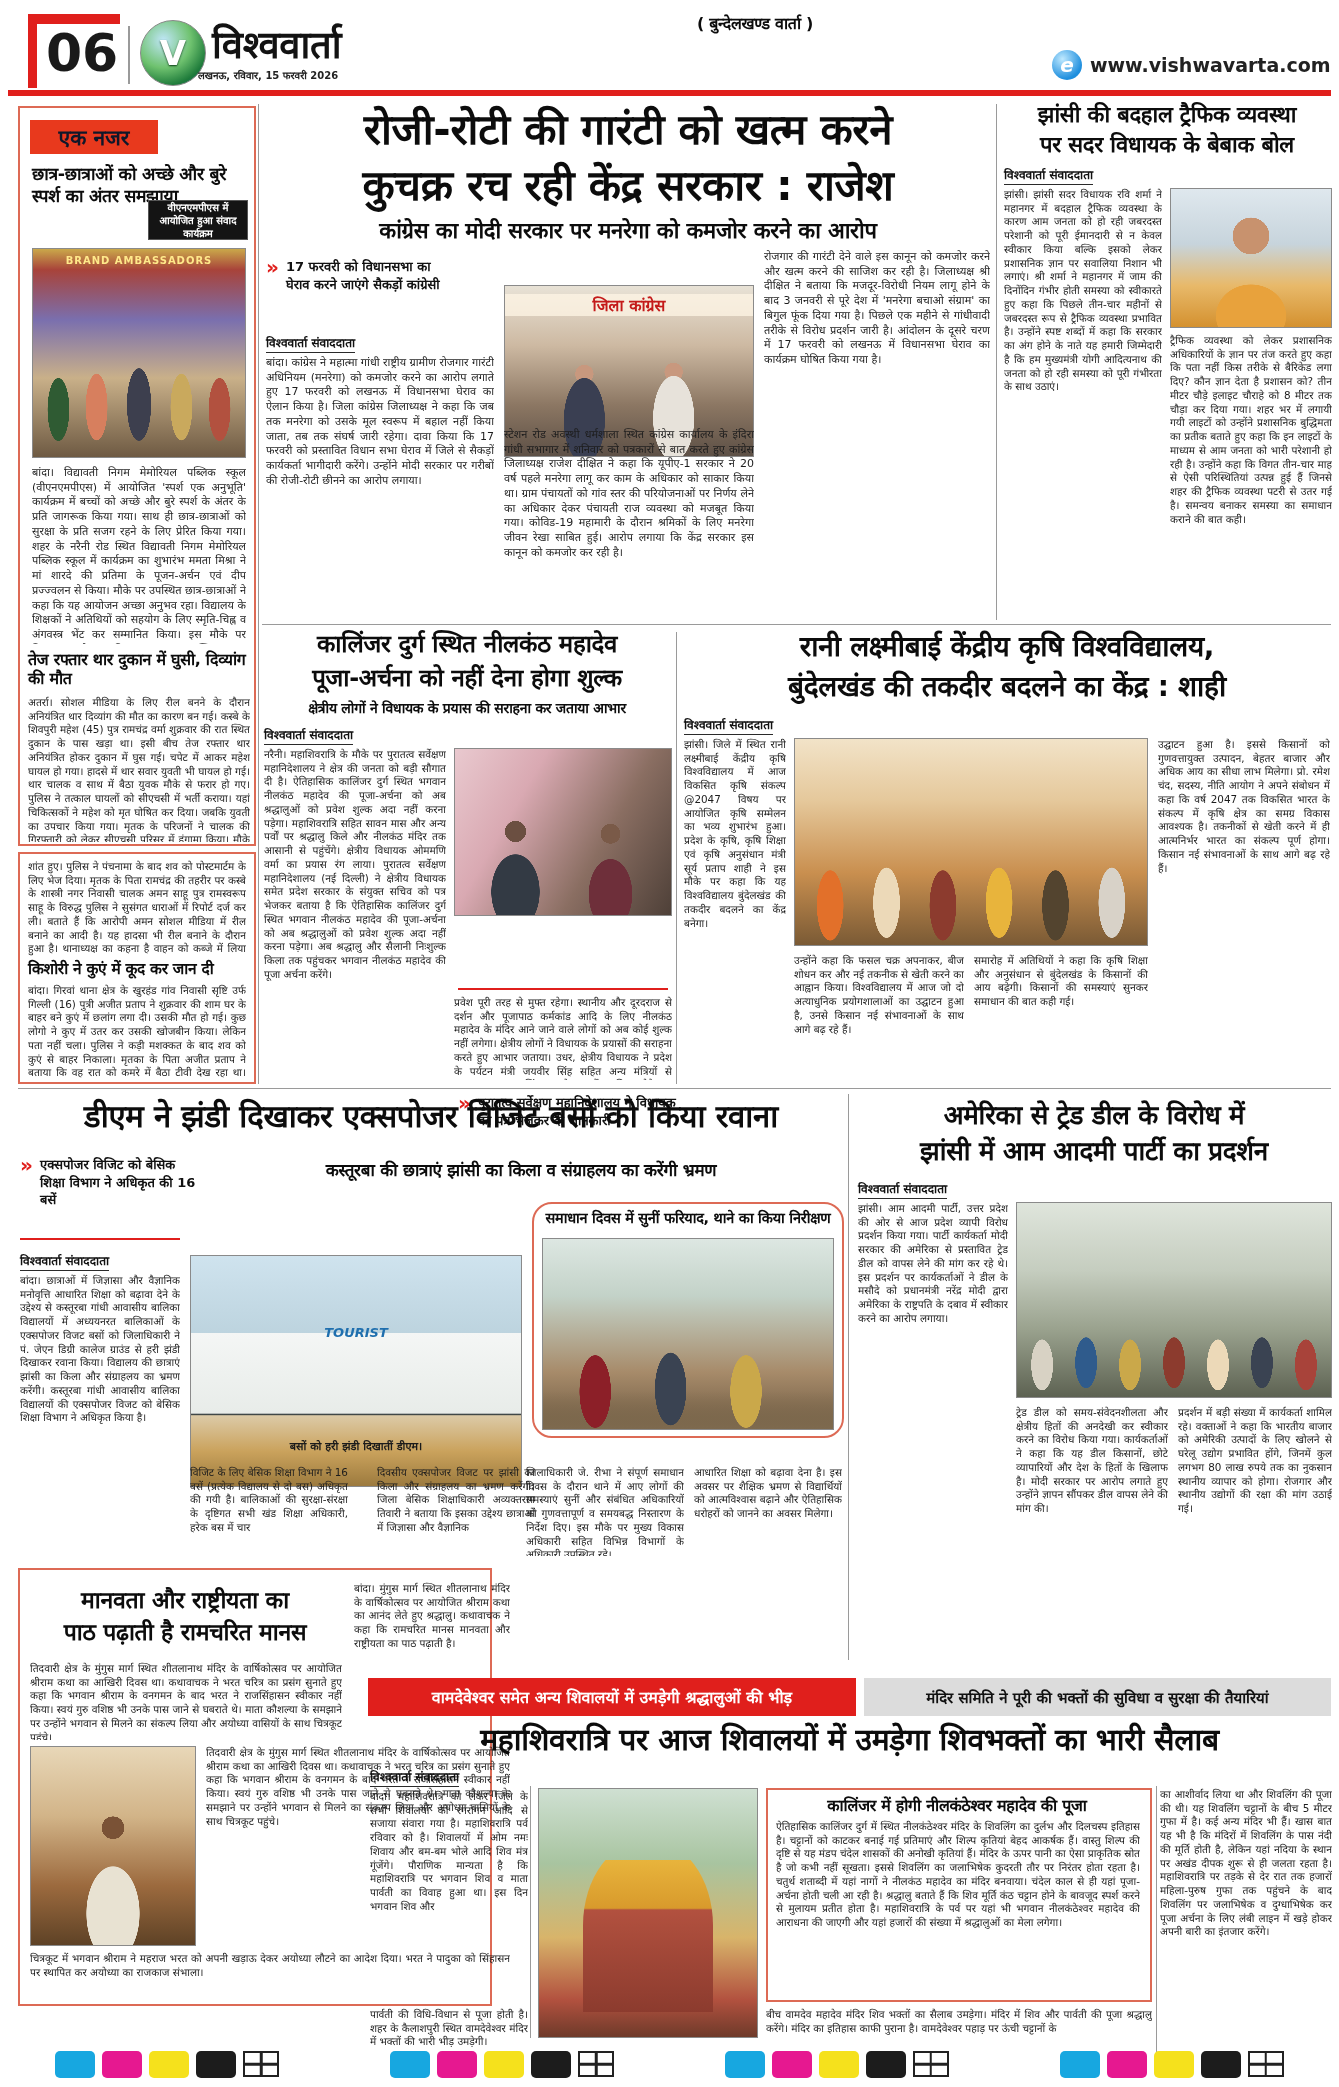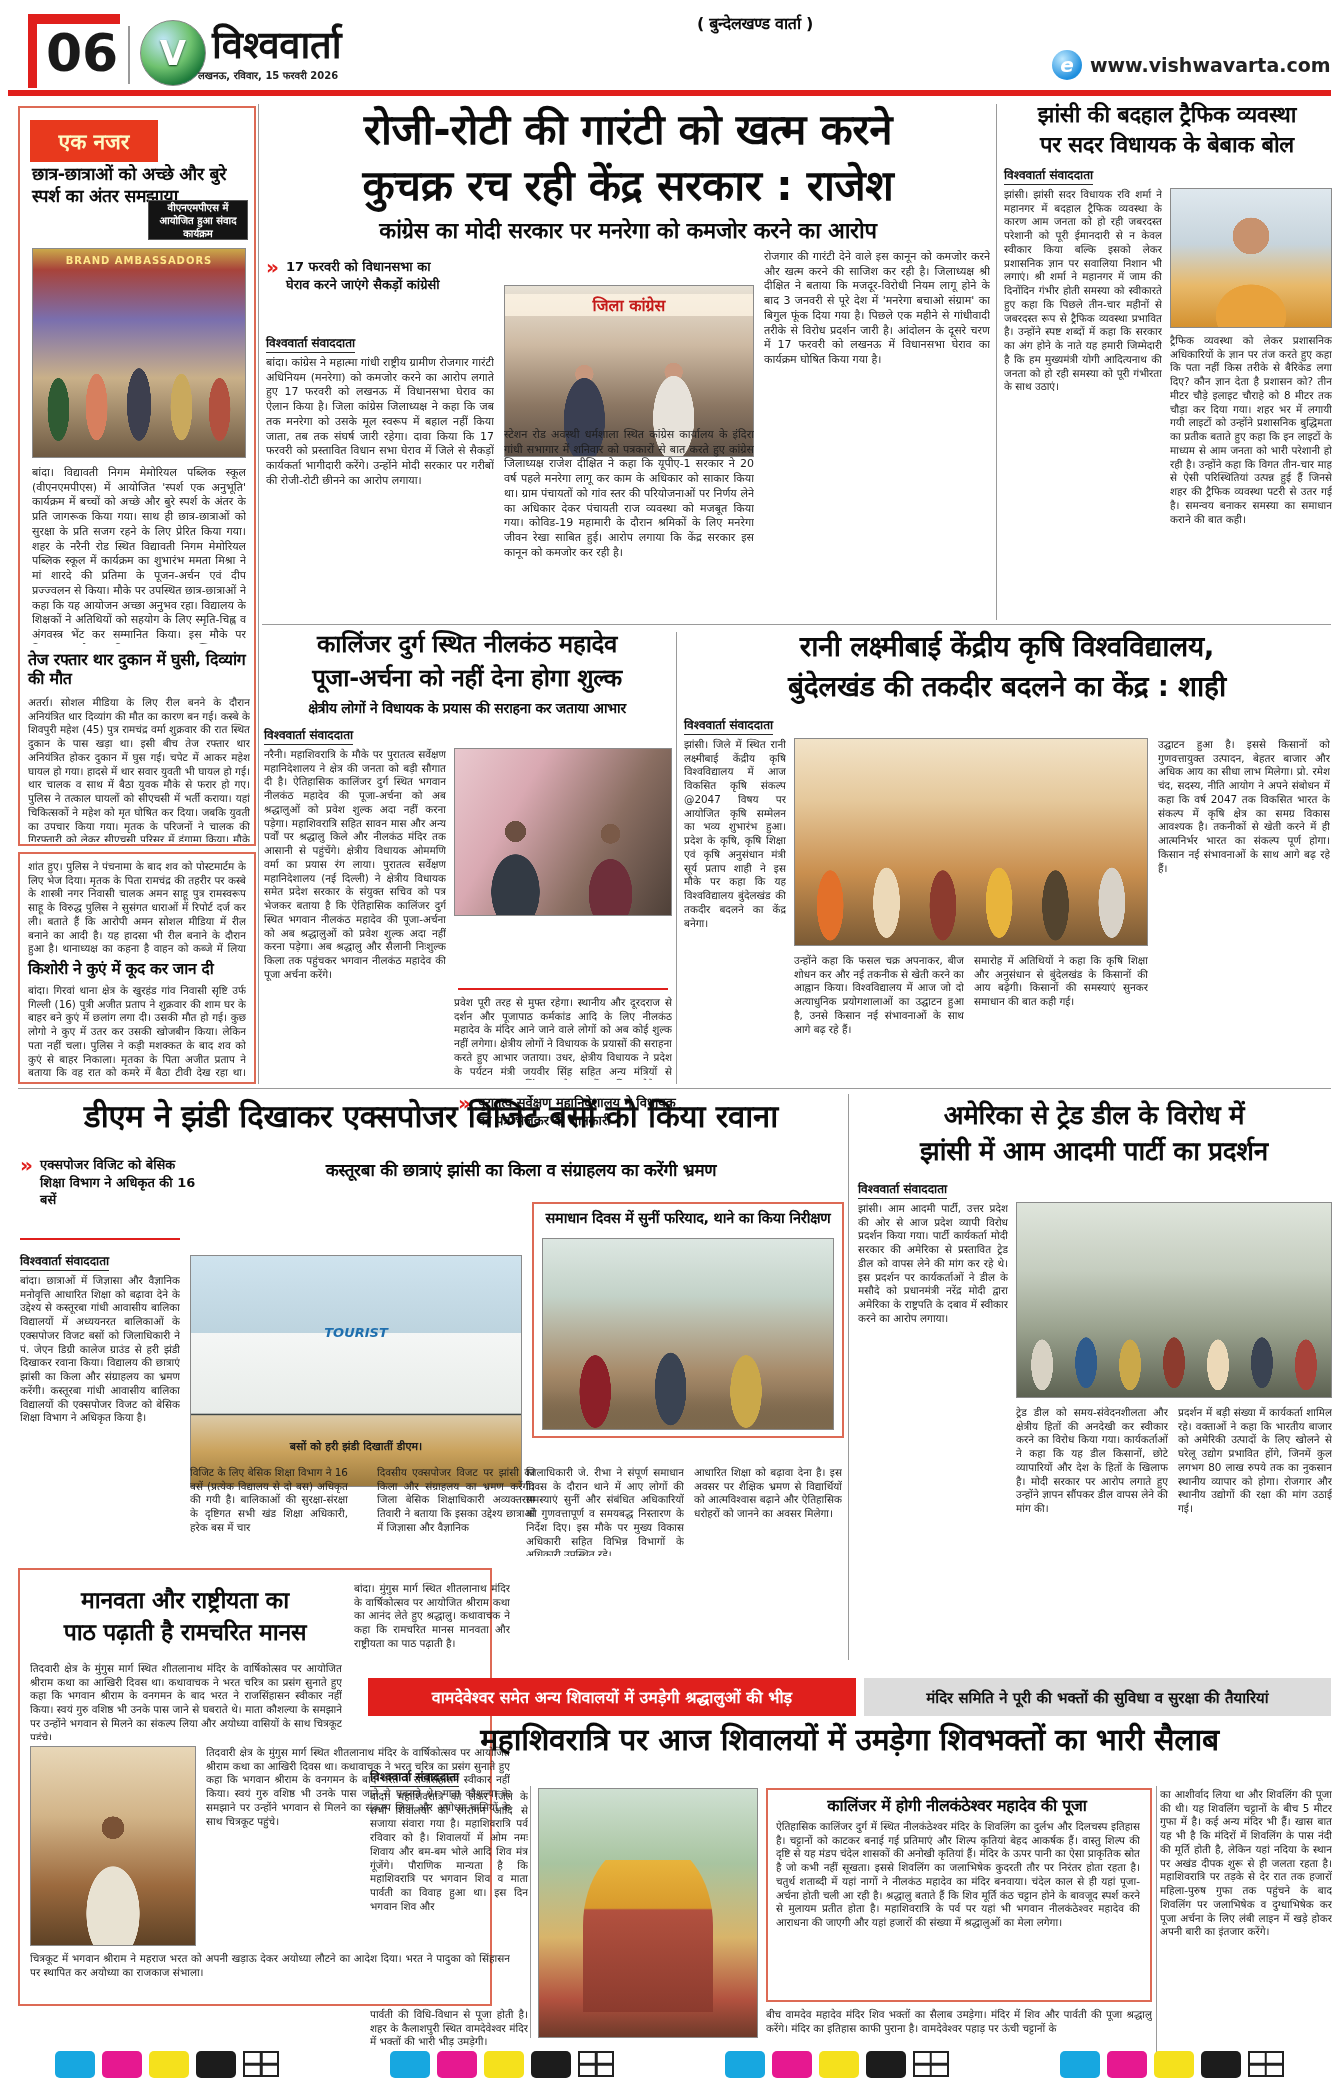--- a/index.html
+++ b/index.html
@@ -45,21 +45,21 @@
     <div class="abs" style="left:198px;top:68px;font-size:10px;font-weight:bold;color:#222;">लखनऊ,   रविवार, 15 फरवरी 2026</div>
     <div class="abs hl center" style="left:540px;top:14px;width:430px;font-size:16px;">( बुन्देलखण्ड वार्ता )</div>
     <div class="abs" style="left:1052px;top:50px;display:flex;align-items:center;gap:8px;">
       <span style="width:30px;height:30px;border-radius:50%;background:radial-gradient(circle at 35% 30%,#bfe9ff,#1f8fde 70%);display:inline-flex;align-items:center;justify-content:center;color:#fff;font-weight:bold;font-size:20px;font-style:italic;">e</span>
       <span style="font-size:19px;font-weight:bold;color:#222;">www.vishwavarta.com</span>
     </div>
     <div class="abs" style="left:8px;top:90px;width:1323px;height:6px;background:#e01f1c;"></div>
   </div>
 
   <div class="abs red-border" style="left:18px;top:106px;width:238px;height:740px;">
-    <div class="abs" style="left:10px;top:12px;width:128px;height:42px;background:#e8391d;color:#fef9c3;font-weight:bold;font-size:21px;display:flex;align-items:center;justify-content:center;">एक नजर</div>
+    <div class="abs" style="left:10px;top:12px;width:128px;height:34px;background:#e8391d;color:#0f172a;font-weight:bold;font-size:21px;display:flex;align-items:center;justify-content:center;">एक नजर</div>
     <div class="abs hl" style="left:12px;top:56px;width:214px;font-size:17.5px;line-height:1.25;">छात्र-छात्राओं को अच्छे और बुरे स्पर्श का अंतर समझाया</div>
     <div class="abs" style="left:128px;top:92px;width:100px;height:40px;background:#141414;color:#fff;font-size:10px;font-weight:bold;display:flex;align-items:center;justify-content:center;text-align:center;line-height:1.3;padding:2px;box-sizing:border-box;border:1px solid #555;">वीएनएमपीएस में आयोजित हुआ संवाद कार्यक्रम</div>
     <div class="abs photo" style="left:12px;top:140px;width:214px;height:210px;background:linear-gradient(180deg,#caa84a 0%,#a8433a 10%,#7a6fae 34%,#c9b089 62%,#6e5a43 100%);">
       <div class="ph-label" style="top:6px;font-size:10px;color:#ffe98a;letter-spacing:1px;">BRAND AMBASSADORS</div>
       <div class="abs" style="left:0;bottom:0;width:100%;height:60%;background:
         radial-gradient(ellipse 18px 52px at 12% 62%, #2f5b33 60%, transparent 61%),
         radial-gradient(ellipse 18px 55px at 30% 60%, #d77f5e 60%, transparent 61%),
         radial-gradient(ellipse 20px 60px at 50% 58%, #3d3f4e 60%, transparent 61%),
         radial-gradient(ellipse 18px 55px at 70% 60%, #c9a95d 60%, transparent 61%),
         radial-gradient(ellipse 18px 52px at 88% 62%, #b2513f 60%, transparent 61%);"></div>
@@ -174,21 +174,21 @@
     <div class="abs" style="left:2px;top:156px;">
       <span class="byline">विश्ववार्ता संवाददाता</span>
     </div>
     <div class="body-sm abs" style="left:2px;top:180px;width:160px;height:282px;overflow:hidden;">बांदा। छात्राओं में जिज्ञासा और वैज्ञानिक मनोवृत्ति आधारित शिक्षा को बढ़ावा देने के उद्देश्य से कस्तूरबा गांधी आवासीय बालिका विद्यालयों में अध्ययनरत बालिकाओं के एक्सपोजर विजट बसों को जिलाधिकारी ने पं. जेएन डिग्री कालेज ग्राउंड से हरी झंडी दिखाकर रवाना किया। विद्यालय की छात्राएं झांसी का किला और संग्राहलय का भ्रमण करेंगी। कस्तूरबा गांधी आवासीय बालिका विद्यालयों की एक्सपोजर विजट को बेसिक शिक्षा विभाग ने अधिकृत किया है।</div>
     <div class="abs photo" style="left:172px;top:108px;width:332px;height:232px;background:linear-gradient(180deg,#cfe3ee 0%,#bcd3de 35%,#e7e2d4 60%,#caa25c 85%,#9c7a3e 100%);">
       <div class="abs" style="left:0;bottom:14%;width:100%;height:58%;background:
         linear-gradient(180deg, transparent 0%, transparent 10%, #f4f6f5 10%, #e8ece9 70%, #384042 71%, transparent 72%);border-radius:10px;"></div>
       <div class="ph-label" style="top:30%;font-size:13px;color:#1f6fae;font-style:italic;">TOURIST</div>
     </div>
     <div class="abs center" style="left:172px;top:344px;width:332px;font-size:11px;font-weight:bold;">बसों को हरी झंडी दिखातीं डीएम।</div>
-    <div class="abs red-border" style="left:514px;top:108px;width:312px;height:236px;background:#fff;">
+    <div class="abs red-border" style="left:514px;top:108px;width:312px;height:236px;background:#fff;border-radius:20px;">
       <div class="abs hl center" style="left:4px;top:6px;width:300px;font-size:14.5px;">समाधान दिवस में सुनीं फरियाद, थाने का किया निरीक्षण</div>
       <div class="abs photo" style="left:8px;top:34px;width:292px;height:192px;background:linear-gradient(180deg,#dde7e2 0%,#c3d2c8 30%,#a78b6a 70%,#6e5a42 100%);">
         <div class="abs" style="left:0;bottom:0;width:100%;height:66%;background:
           radial-gradient(ellipse 26px 60px at 18% 70%, #8c1f28 60%, transparent 61%),
           radial-gradient(ellipse 26px 60px at 44% 68%, #3a4352 60%, transparent 61%),
           radial-gradient(ellipse 26px 60px at 70% 70%, #caa84a 60%, transparent 61%),
           linear-gradient(0deg, #7e6a4e 0%, transparent 30%);"></div>
       </div>
     </div>
     <div class="body-sm abs" style="left:172px;top:372px;width:158px;height:90px;overflow:hidden;">विजिट के लिए बेसिक शिक्षा विभाग ने 16 बसें (प्रत्येक विद्यालय से दो बस) अधिकृत की गयी है। बालिकाओं की सुरक्षा-संरक्षा के दृष्टिगत सभी खंड शिक्षा अधिकारी, हरेक बस में चार</div>

